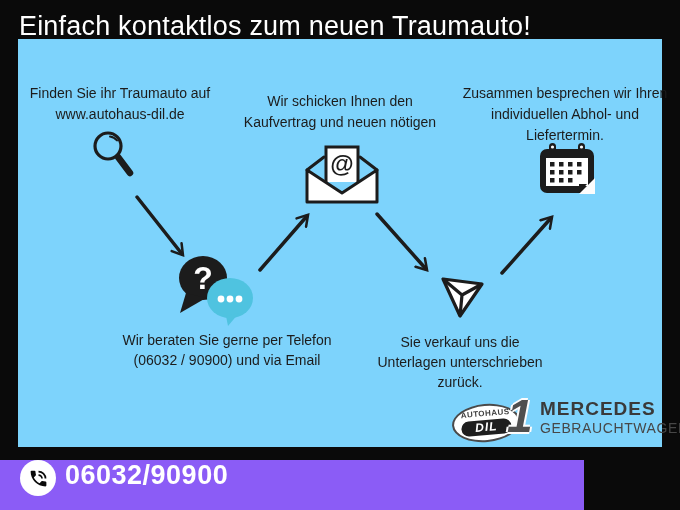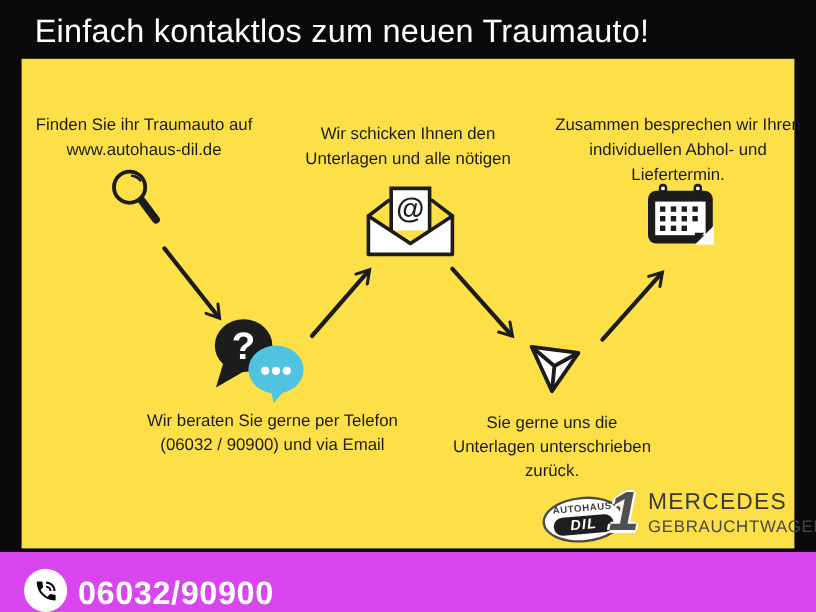--- a/index.html
+++ b/index.html
@@ -1,21 +1,21 @@
 <!DOCTYPE html>
 <html><head>
 <meta charset="utf-8">
 <style>
   html,body{margin:0;padding:0;background:#0a0a0a;}
   .canvas{position:relative;width:680px;height:510px;background:#0a0a0a;overflow:hidden;
           font-family:"Liberation Sans",sans-serif;color:#1c1c1c;}
-  .header{position:absolute;left:16px;top:0;width:538px;height:52px;display:flex;
+  .header{position:absolute;left:6px;top:0;width:538px;height:52px;display:flex;
           align-items:center;justify-content:center;}
   .header .title{color:#fff;font-size:27px;font-weight:500;letter-spacing:.2px;}
-  .panel{position:absolute;left:18px;top:49px;width:644px;height:408px;background:#fde047;}
+  .panel{position:absolute;left:18px;top:39px;width:644px;height:408px;background:#7dd3fc;}
   .arrows{position:absolute;left:0;top:0;}
   .txt{position:absolute;text-align:center;font-size:14px;line-height:21px;}
   .txt.small{line-height:20px;}
   .b{font-weight:400;}
   .icon{position:absolute;}
   
   .t-find{left:7px;top:44px;width:190px;}
   .t-contract{left:222px;top:40px;width:200px;margin-top:12px;}
   .t-appointment{left:437px;top:44px;width:220px;}
   .t-advice{left:77px;top:291px;width:264px;}
@@ -31,26 +31,26 @@
   .logo-oval{position:absolute;left:0;top:7px;width:64px;height:34px;border:2px solid #4a4a4a;
              border-radius:50%;background:#fff;transform:rotate(-5deg);}
   .logo-arc{position:absolute;left:0;top:3px;width:100%;text-align:center;font-size:8px;
             font-weight:700;letter-spacing:.5px;color:#3f3f3f;}
   .logo-pill{position:absolute;left:7px;top:14px;width:50px;height:15px;background:#1e1e1e;
              border-radius:9px;color:#fff;font-style:italic;font-weight:700;font-size:12px;
              text-align:center;line-height:15px;letter-spacing:1px;}
   .logo-one{position:absolute;left:55px;top:-4px;font-size:46px;font-weight:700;font-style:italic;
             color:#4f4f4f;line-height:1;
             text-shadow:-2px 0 0 #fcfcfc,2px 0 0 #fcfcfc,0 -2px 0 #fcfcfc,0 2px 0 #fcfcfc;}
-  .logo-brand{position:absolute;left:88px;top:1px;font-size:19px;font-weight:400;color:#3a3a3a;
+  .logo-brand{position:absolute;left:88px;top:1px;font-size:19px;font-weight:700;color:#3a3a3a;
               letter-spacing:1px;}
   .logo-sub{position:absolute;left:88px;top:23px;font-size:14px;color:#474747;letter-spacing:.6px;}
   
-  .footer{position:absolute;left:0;top:460px;width:680px;height:50px;background:#d946ef;
-          display:flex;align-items:flex-end;}
+  .footer{position:absolute;left:0;top:460px;width:584px;height:50px;background:#8b5cf6;
+          display:flex;align-items:flex-start;}
   .phone-circle{margin-left:20px;width:36px;height:36px;border-radius:50%;background:#fff;
                 display:flex;align-items:center;justify-content:center;flex:0 0 auto;}
   .phone-number{color:#fff;font-size:27px;font-weight:700;margin-left:9px;letter-spacing:.5px;}
 </style>
 </head>
 <body>
 
 <div class="canvas">
 
   <div class="header">
@@ -97,39 +97,39 @@
         <circle cx="61" cy="44" r="3.4" fill="#ffffff"></circle>
       </svg>
     </div>
     <div class="txt small t-advice">
       <div>Wir beraten Sie gerne per Telefon</div>
       <div><span class="b">(06032 / 90900)</span><span> und via Email</span></div>
     </div>
 
     <div class="txt t-contract">
       <div>Wir schicken Ihnen den</div>
-      <div>Unterlagen und alle nötigen</div>
+      <div>Kaufvertrag und neuen nötigen</div>
     </div>
     <div class="icon i-envelope">
       <svg width="76" height="62" viewBox="0 0 76 62">
         <path d="M22,39 L22,4 L54,4 L54,39" fill="#ffffff" stroke="#1c1c1c" stroke-width="3"></path>
         <text x="38" y="29" text-anchor="middle" font-size="24" font-weight="700" fill="#1c1c1c" font-family="Liberation Sans, sans-serif">@</text>
         <polygon points="3,27 38,50 73,27 73,59 3,59" fill="#ffffff" stroke="#1c1c1c" stroke-width="3" stroke-linejoin="round"></polygon>
         <path d="M3,27 L20,14 M73,27 L56,14" fill="none" stroke="#1c1c1c" stroke-width="3" stroke-linecap="round"></path>
       </svg>
     </div>
 
     <div class="icon i-plane">
       <svg width="46" height="44" viewBox="0 0 46 44">
         <path d="M3,4 L42,9 L20,41 Z" fill="#ffffff" stroke="#1c1c1c" stroke-width="3.2" stroke-linejoin="round"></path>
         <path d="M3,4 L22,20 L42,9 M22,20 L20,41" fill="none" stroke="#1c1c1c" stroke-width="3.2" stroke-linejoin="round"></path>
       </svg>
     </div>
     <div class="txt small t-sendback">
-      <div>Sie gerne uns die</div>
+      <div>Sie verkauf uns die</div>
       <div>Unterlagen unterschrieben</div>
       <div>zurück.</div>
     </div>
 
     <div class="txt t-appointment">
       <div>Zusammen besprechen wir Ihren</div>
       <div>individuellen Abhol- und</div>
       <div>Liefertermin.</div>
     </div>
     <div class="icon i-calendar">

